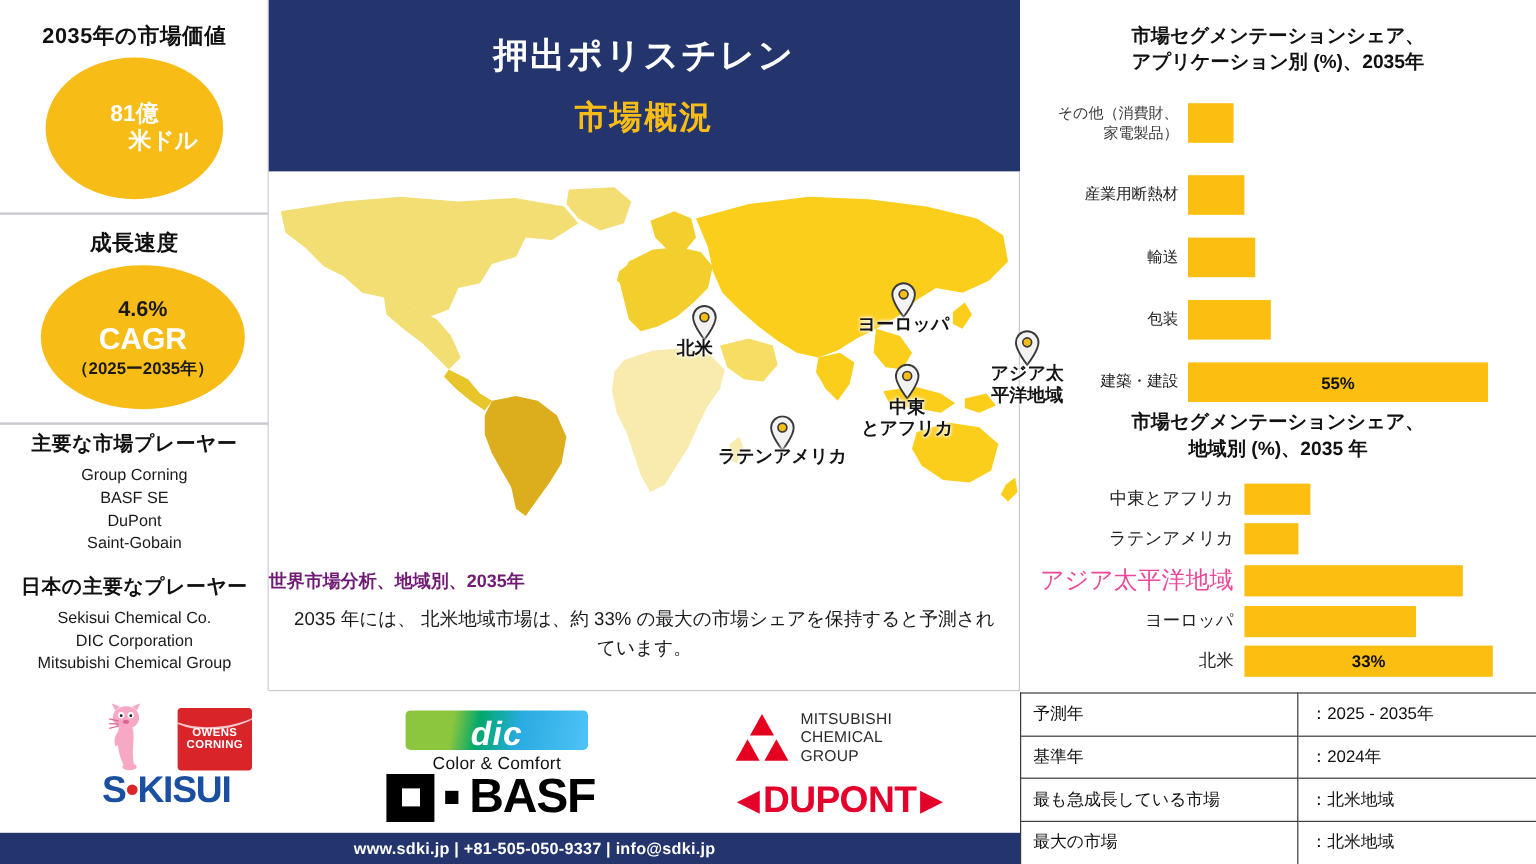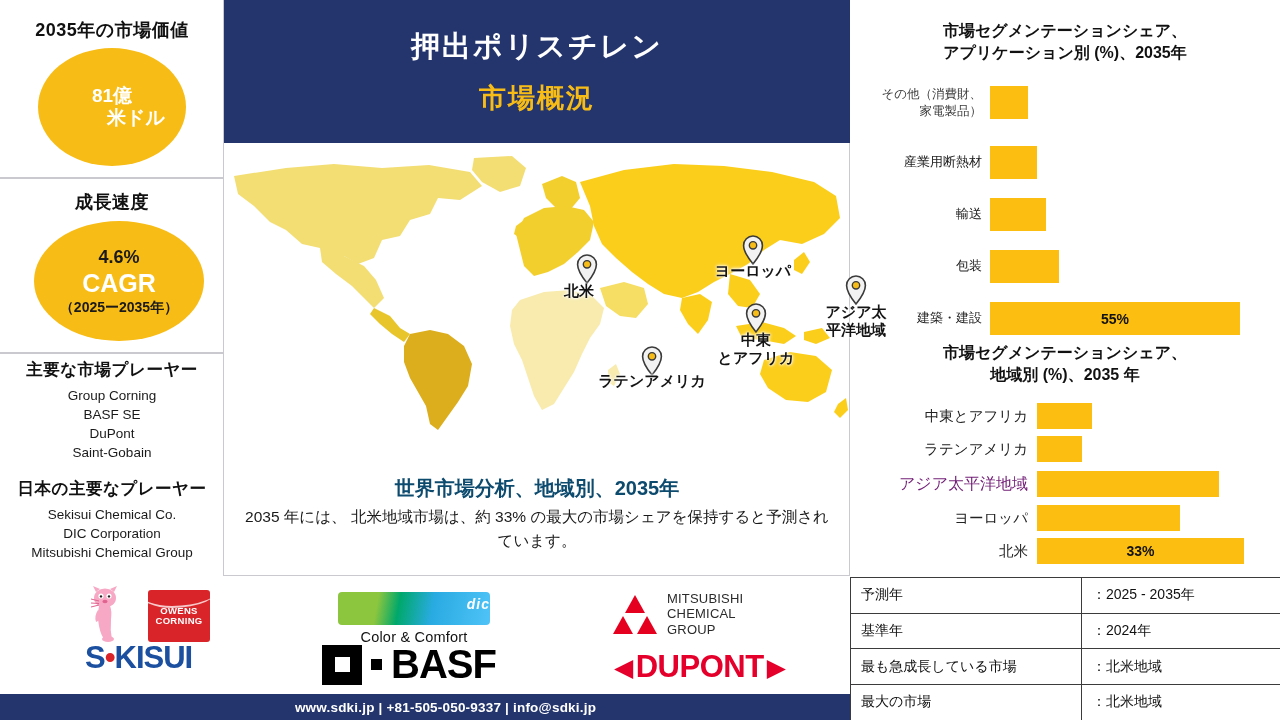--- a/index.html
+++ b/index.html
@@ -47,22 +47,22 @@
   }
   #mapwrap { position: absolute; left: 0; top: 5px; width: 626px; height: 285px; }
   #mapwrap svg { width: 100%; height: 100%; display: block; }
   .pin { position: absolute; width: 22px; height: 30px; }
   .maplbl {
     position: absolute; color: #141414; font-weight: bold; font-size: 15px;
     line-height: 1.2; text-align: center; white-space: pre-line;
     text-shadow: 0 0 2px #fff, 0 0 3px #fff, 0 0 4px #fff;
   }
   #map-caption {
-    position: absolute; left: 0; top: 332px; width: 626px; text-align: center;
-    font-weight: bold; font-size: 20px; color: #0c4a6e;
+    position: absolute; left: 0; top: 332px; width: 626px; 
+    font-weight: bold; font-size: 15px; color: #701a75;
   }
   #map-desc {
     position: absolute; left: 18px; top: 362px; width: 590px; text-align: center;
     font-size: 15.5px; color: #1a1a1a; line-height: 1.55;
   }
 
   
   #right { position: absolute; left: 850px; top: 0; width: 430px; height: 720px; }
   .ch-title {
     text-align: center; font-weight: bold; color: #111; font-size: 16px; line-height: 1.35;
@@ -108,22 +108,22 @@
     width: 34px; height: 56px; position: relative;
   }
   .sekisui { color: #1B4FA0; font-weight: bold; font-size: 31px; letter-spacing: -1px; }
   .sekisui .dot { color: #D9252A; }
   .dic-bar {
     width: 152px; height: 33px; border-radius: 4px;
     background: linear-gradient(100deg,#8CC63E 0%,#8CC63E 26%,#00A86B 40%,#29ABE2 62%,#4FC3F7 100%);
     position: relative; overflow: hidden;
   }
   .dic-text {
-    position: absolute; left: 0; right: 0; top: 4px; text-align: right;
-    color: #fff; font-weight: bold; font-size: 14px; letter-spacing: 1px;
+    position: absolute; left: 0; right: 0; top: 4px; text-align: center;
+    color: #fff; font-weight: bold; font-size: 28px; letter-spacing: 1px;
     font-style: italic;
   }
   .dic-sub { text-align: center; font-size: 14.5px; color: #111; margin-top: 4px; letter-spacing: .2px; }
   .basf { display: flex; align-items: center; }
   .basf-sq {
     width: 40px; height: 40px; background: #000; display: flex;
     align-items: center; justify-content: center;
   }
   .basf-sq i { display: block; width: 15px; height: 15px; background: #fff; }
   .basf-dot { width: 11px; height: 11px; background: #000; margin: 0 9px; }
@@ -355,21 +355,21 @@
     <div class="barrow" style="left:0; top:436px; width:430px; height:26px;">
       <div class="barlbl" style="width:187px; font-size:14.5px; color:#222; padding-right:9px;">ラテンアメリカ</div>
       <div style="width:238px; height:26px;">
         <div class="bar" style="width:18.9%;">
           <span class="barval"></span>
         </div>
       </div>
     </div>
 
     <div class="barrow" style="left:0; top:471px; width:430px; height:26px;">
-      <div class="barlbl" style="width:187px; font-size:16px; color:#701a75; padding-right:9px;">アジア太平洋地域</div>
+      <div class="barlbl" style="width:187px; font-size:20px; color:#ec4899; padding-right:9px;">アジア太平洋地域</div>
       <div style="width:238px; height:26px;">
         <div class="bar" style="width:76.5%;">
           <span class="barval"></span>
         </div>
       </div>
     </div>
 
     <div class="barrow" style="left:0; top:505px; width:430px; height:26px;">
       <div class="barlbl" style="width:187px; font-size:14.5px; color:#222; padding-right:9px;">ヨーロッパ</div>
       <div style="width:238px; height:26px;">

